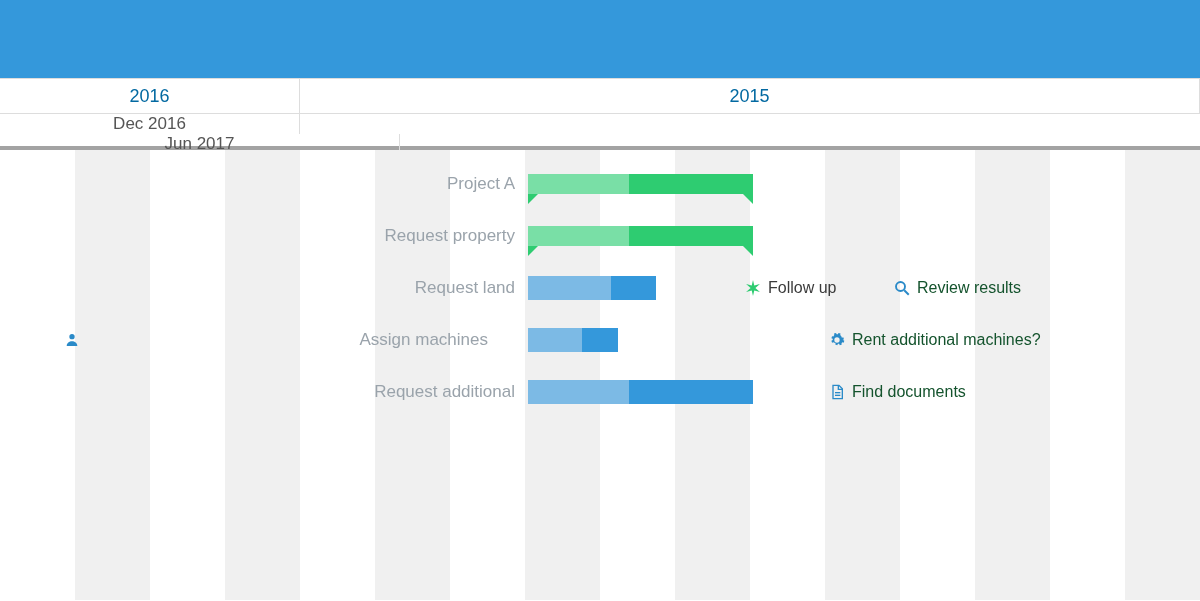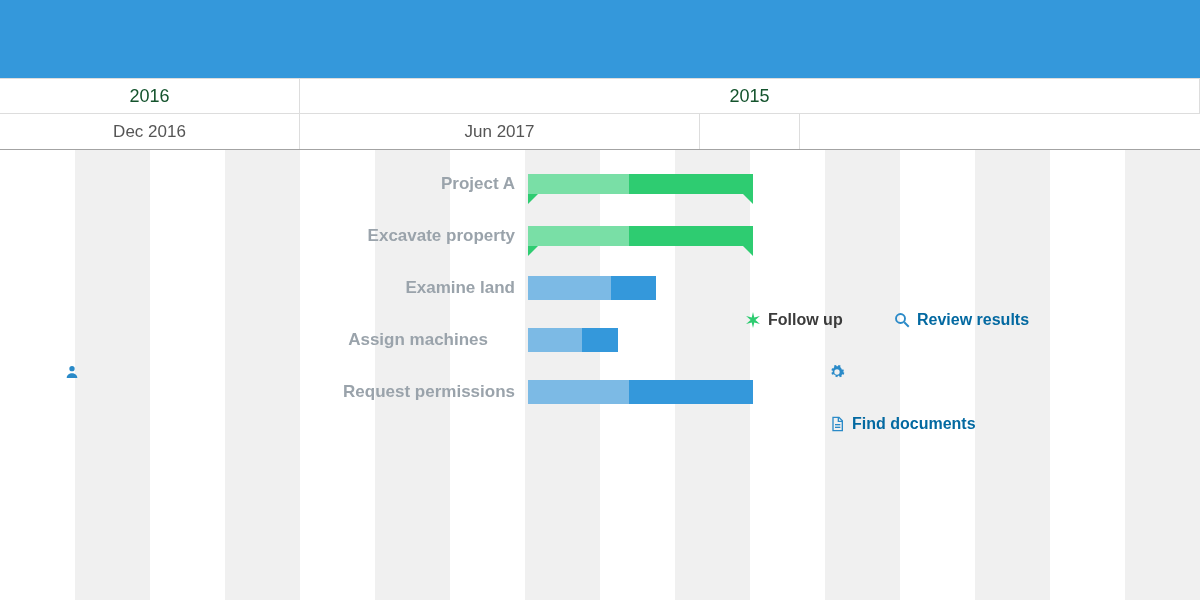--- a/index.html
+++ b/index.html
@@ -21,26 +21,27 @@
     height: 36px;
     border-top: 1px solid #ddd;
     border-bottom: 1px solid #ddd;
   }
   .header-years .cell {
     border-right: 1px solid #ddd;
     display: flex;
     align-items: center;
     justify-content: center;
     font-size: 18px;
-    color: #14532d;
+    color: #0369a1;
   }
   .header-months {
     display: flex;
     height: 36px;
-    border-bottom: 1px solid #a3a3a3;
+    border-bottom: 4px solid #a3a3a3;
+    flex-direction: column;
   }
   .header-months .cell {
     border-right: 1px solid #ddd;
     display: flex;
     align-items: center;
     justify-content: center;
     font-size: 17px;
     color: #555;
   }
   .timeline {
@@ -52,21 +53,21 @@
     inset: 0;
     display: flex;
   }
   .week {
     flex: 0 0 75px;
     height: 100%;
   }
   .week.shade { background: #f0f0f0; }
   .rows {
     position: absolute;
-    left: 0; right: 0; top: 8px; font-weight: bold;
+    left: 0; right: 0; top: 8px;
   }
   .row {
     position: relative;
     height: 52px;
   }
   .label-left {
     position: absolute;
     top: 50%;
     transform: translateY(-50%);
     text-align: right;
@@ -121,23 +122,22 @@
   }
   .annot {
     position: absolute;
     top: 50%;
     transform: translateY(-50%);
     font-size: 16px;
     white-space: nowrap;
     display: flex;
     align-items: center;
     gap: 6px;
-    margin-top: 32px;
-  }
-  .annot.blue { color: #0369a1; }
+  }
+  .annot.blue { color: #14532d; }
   .annot.dark { color: #3b3b3b; }
   .icon { display: inline-flex; width: 18px; height: 18px; align-items: center; justify-content: center; }
   .burst {
     width: 16px; height: 16px;
     background: #2ecc71;
     clip-path: polygon(50% 0%, 58% 35%, 93% 25%, 65% 50%, 93% 75%, 58% 65%, 50% 100%, 42% 65%, 7% 75%, 35% 50%, 7% 25%, 42% 35%);
   }
 </style>
 </head>
 <body>
@@ -186,28 +186,28 @@
   <div class="rows">
 
     <div class="row">
       <div class="label-left grey" style="right:685px">Project A</div>
       <div class="groupbar" style="left:528px; width:225px">
         <div class="prog" style="width:45%"></div>
       </div>
     </div>
 
     <div class="row">
-      <div class="label-left grey" style="right:685px">Excavate property</div>
+      <div class="label-left grey" style="right:685px">Request property</div>
       <div class="groupbar" style="left:528px; width:225px">
         <div class="prog" style="width:45%"></div>
       </div>
     </div>
 
     <div class="row">
-      <div class="label-left grey" style="right:685px">Examine land</div>
+      <div class="label-left grey" style="right:685px">Request land</div>
       <div class="bar" style="left:528px; width:128px">
         <div class="prog" style="width:65%"></div>
       </div>
       <div class="annot dark" style="left:744px">
         <span class="icon">
             <span class="burst"></span>
           </span>
         <span>Follow up</span>
       </div>
       <div class="annot blue" style="left:893px">
@@ -233,25 +233,26 @@
       <div class="label-left grey" style="right:712px">Assign machines</div>
       <div class="bar" style="left:528px; width:90px">
         <div class="prog" style="width:60%"></div>
       </div>
       <div class="annot blue" style="left:828px">
         <span class="icon">
           <svg viewBox="0 0 24 24" width="16" height="16" fill="#2a8ac8">
               <path d="M12 8a4 4 0 100 8 4 4 0 000-8zm9 4l2 1-1 3-2-.5a8 8 0 01-1.3 1.3l.5 2-3 1-1-2h-1.8l-1 2-3-1 .5-2A8 8 0 016.6 15.5L4.6 16l-1-3 2-1v-1.8l-2-1 1-3 2 .5A8 8 0 018 4.4L7.5 2.4l3-1 1 2h1.8l1-2 3 1-.5 2A8 8 0 0119.4 8.5l2-.5 1 3-2 1z"></path>
             </svg>
         </span>
-      </div>
-    </div>
-
-    <div class="row">
-      <div class="label-left grey" style="right:685px">Request permissions</div>
+        <span>Rent additional machines?</span>
+      </div>
+    </div>
+
+    <div class="row">
+      <div class="label-left grey" style="right:685px">Request additional</div>
       <div class="bar" style="left:528px; width:225px">
         <div class="prog" style="width:45%"></div>
       </div>
       <div class="annot blue" style="left:828px">
         <span class="icon">
           <svg viewBox="0 0 24 24" width="16" height="16" fill="none" stroke="#2a8ac8" stroke-width="2">
               <path d="M6 2h9l5 5v15H6z"></path>
               <path d="M14 2v6h6"></path>
               <line x1="9" y1="13" x2="17" y2="13"></line>
               <line x1="9" y1="17" x2="17" y2="17"></line>

